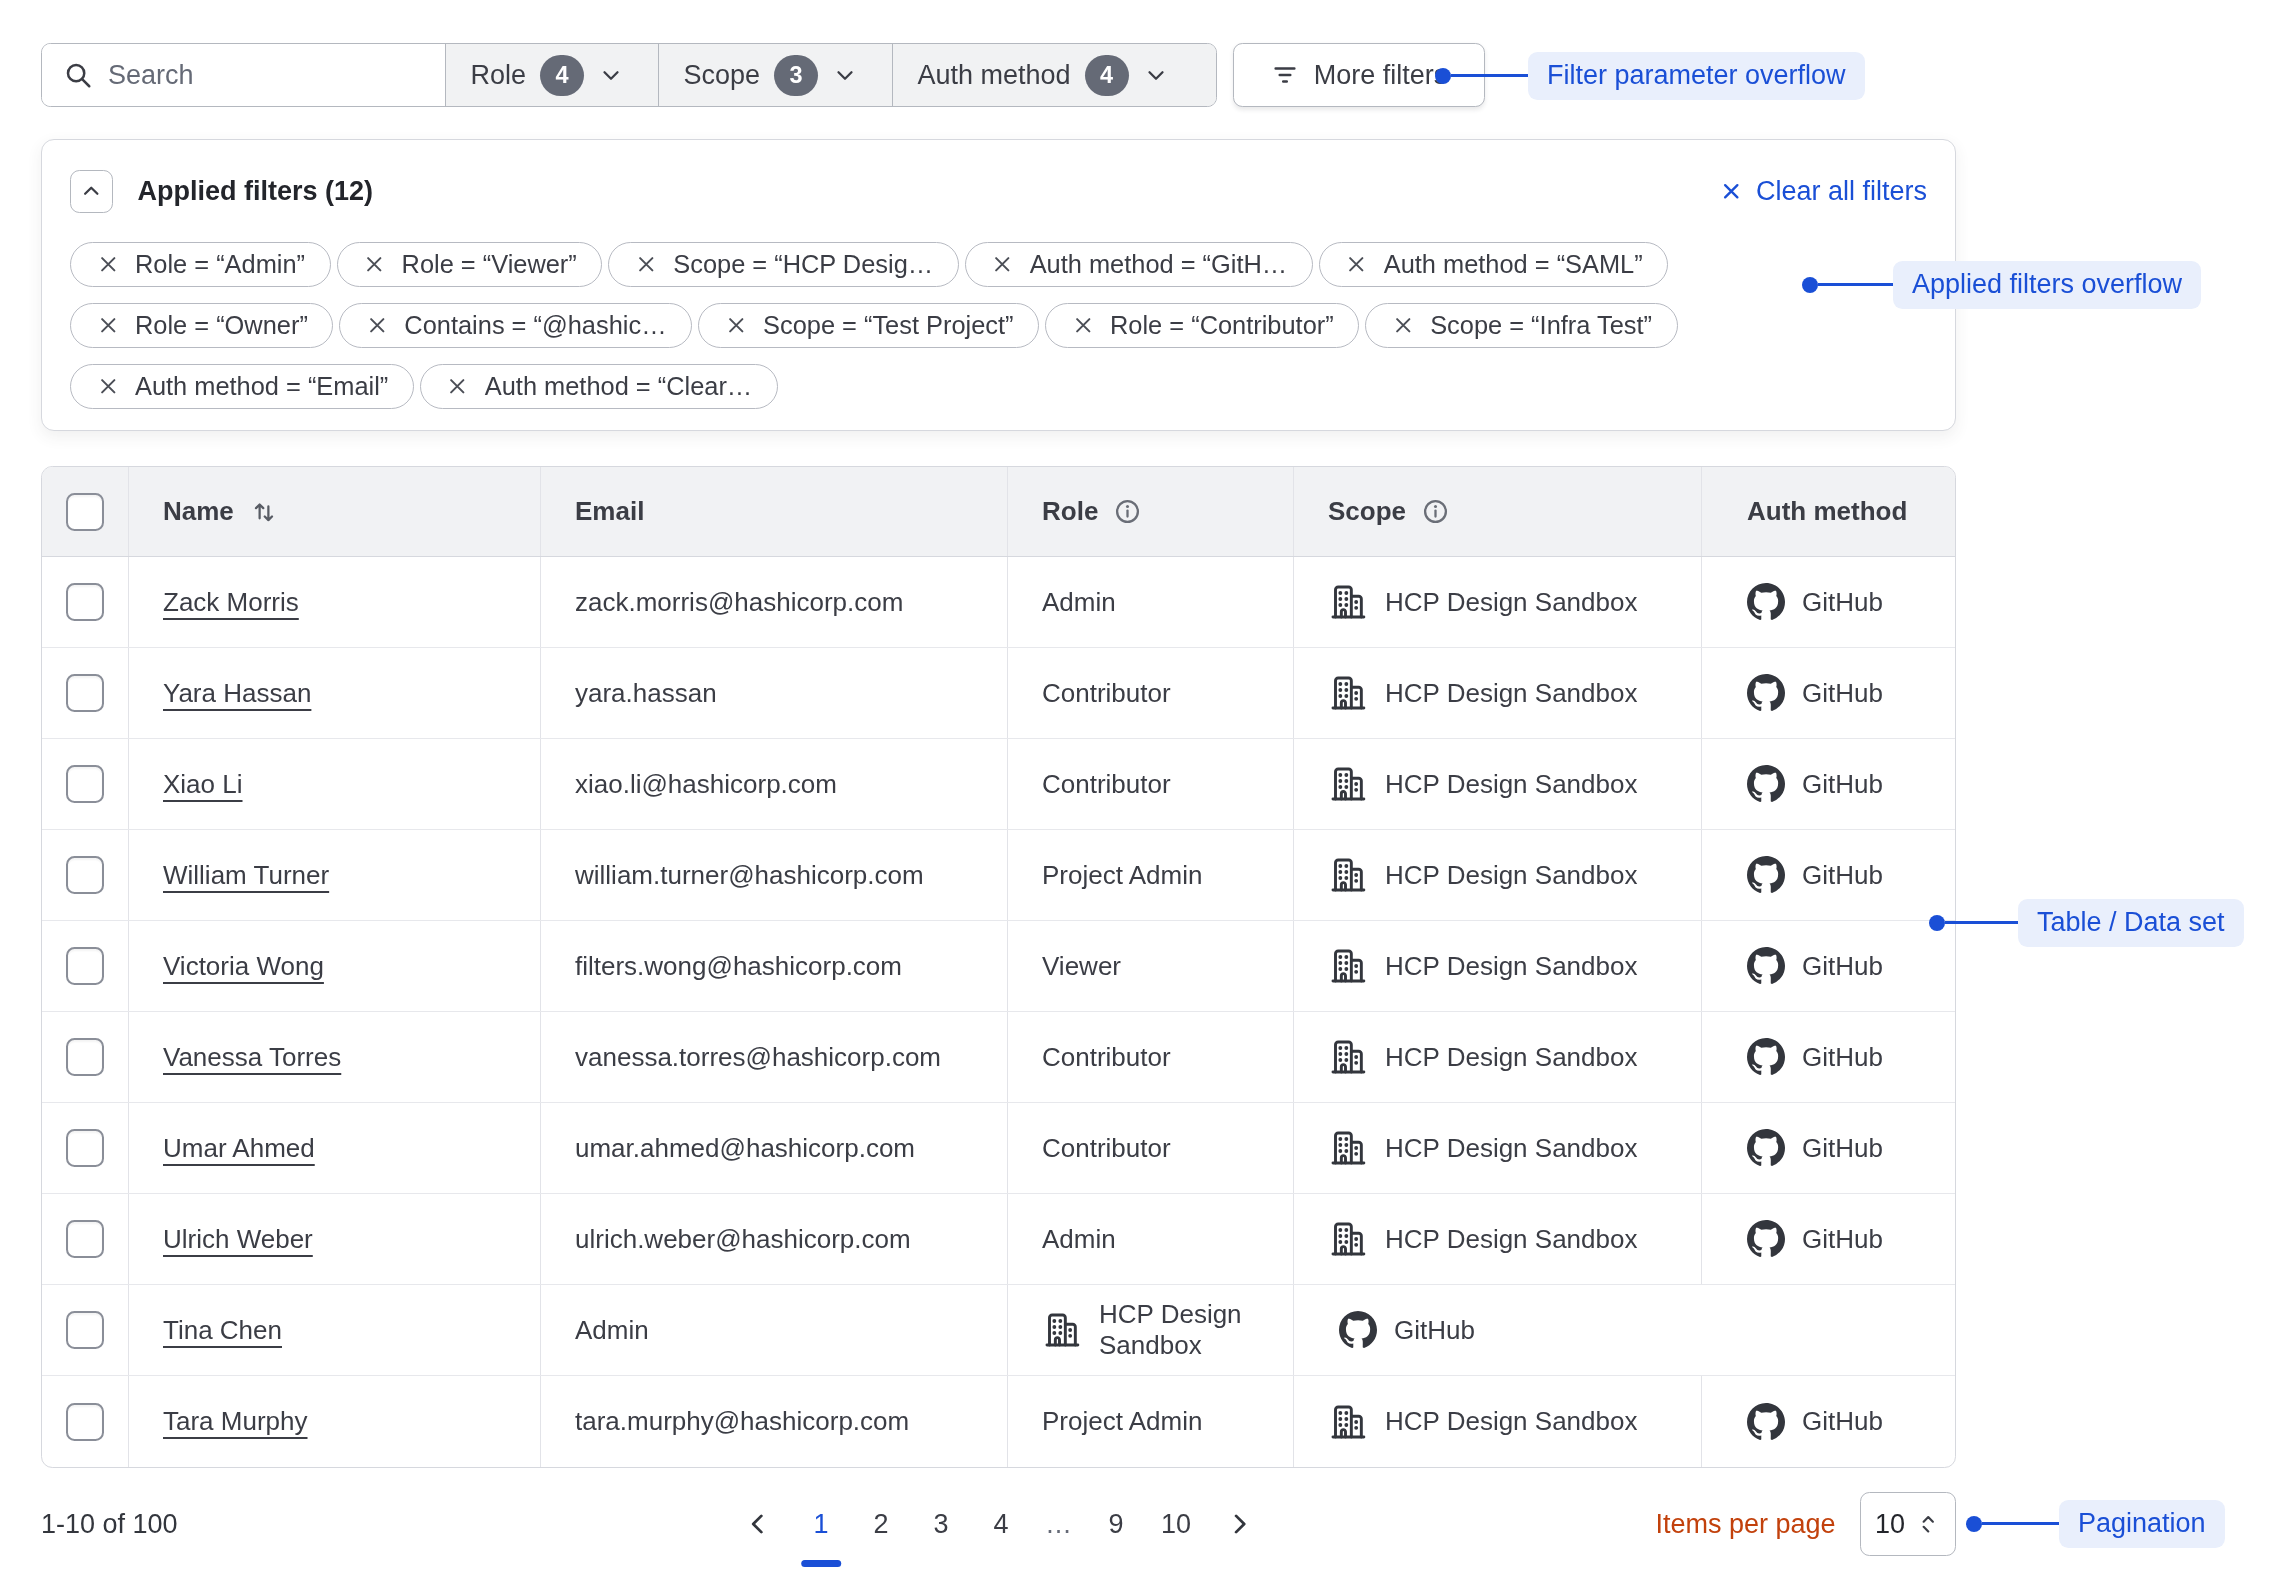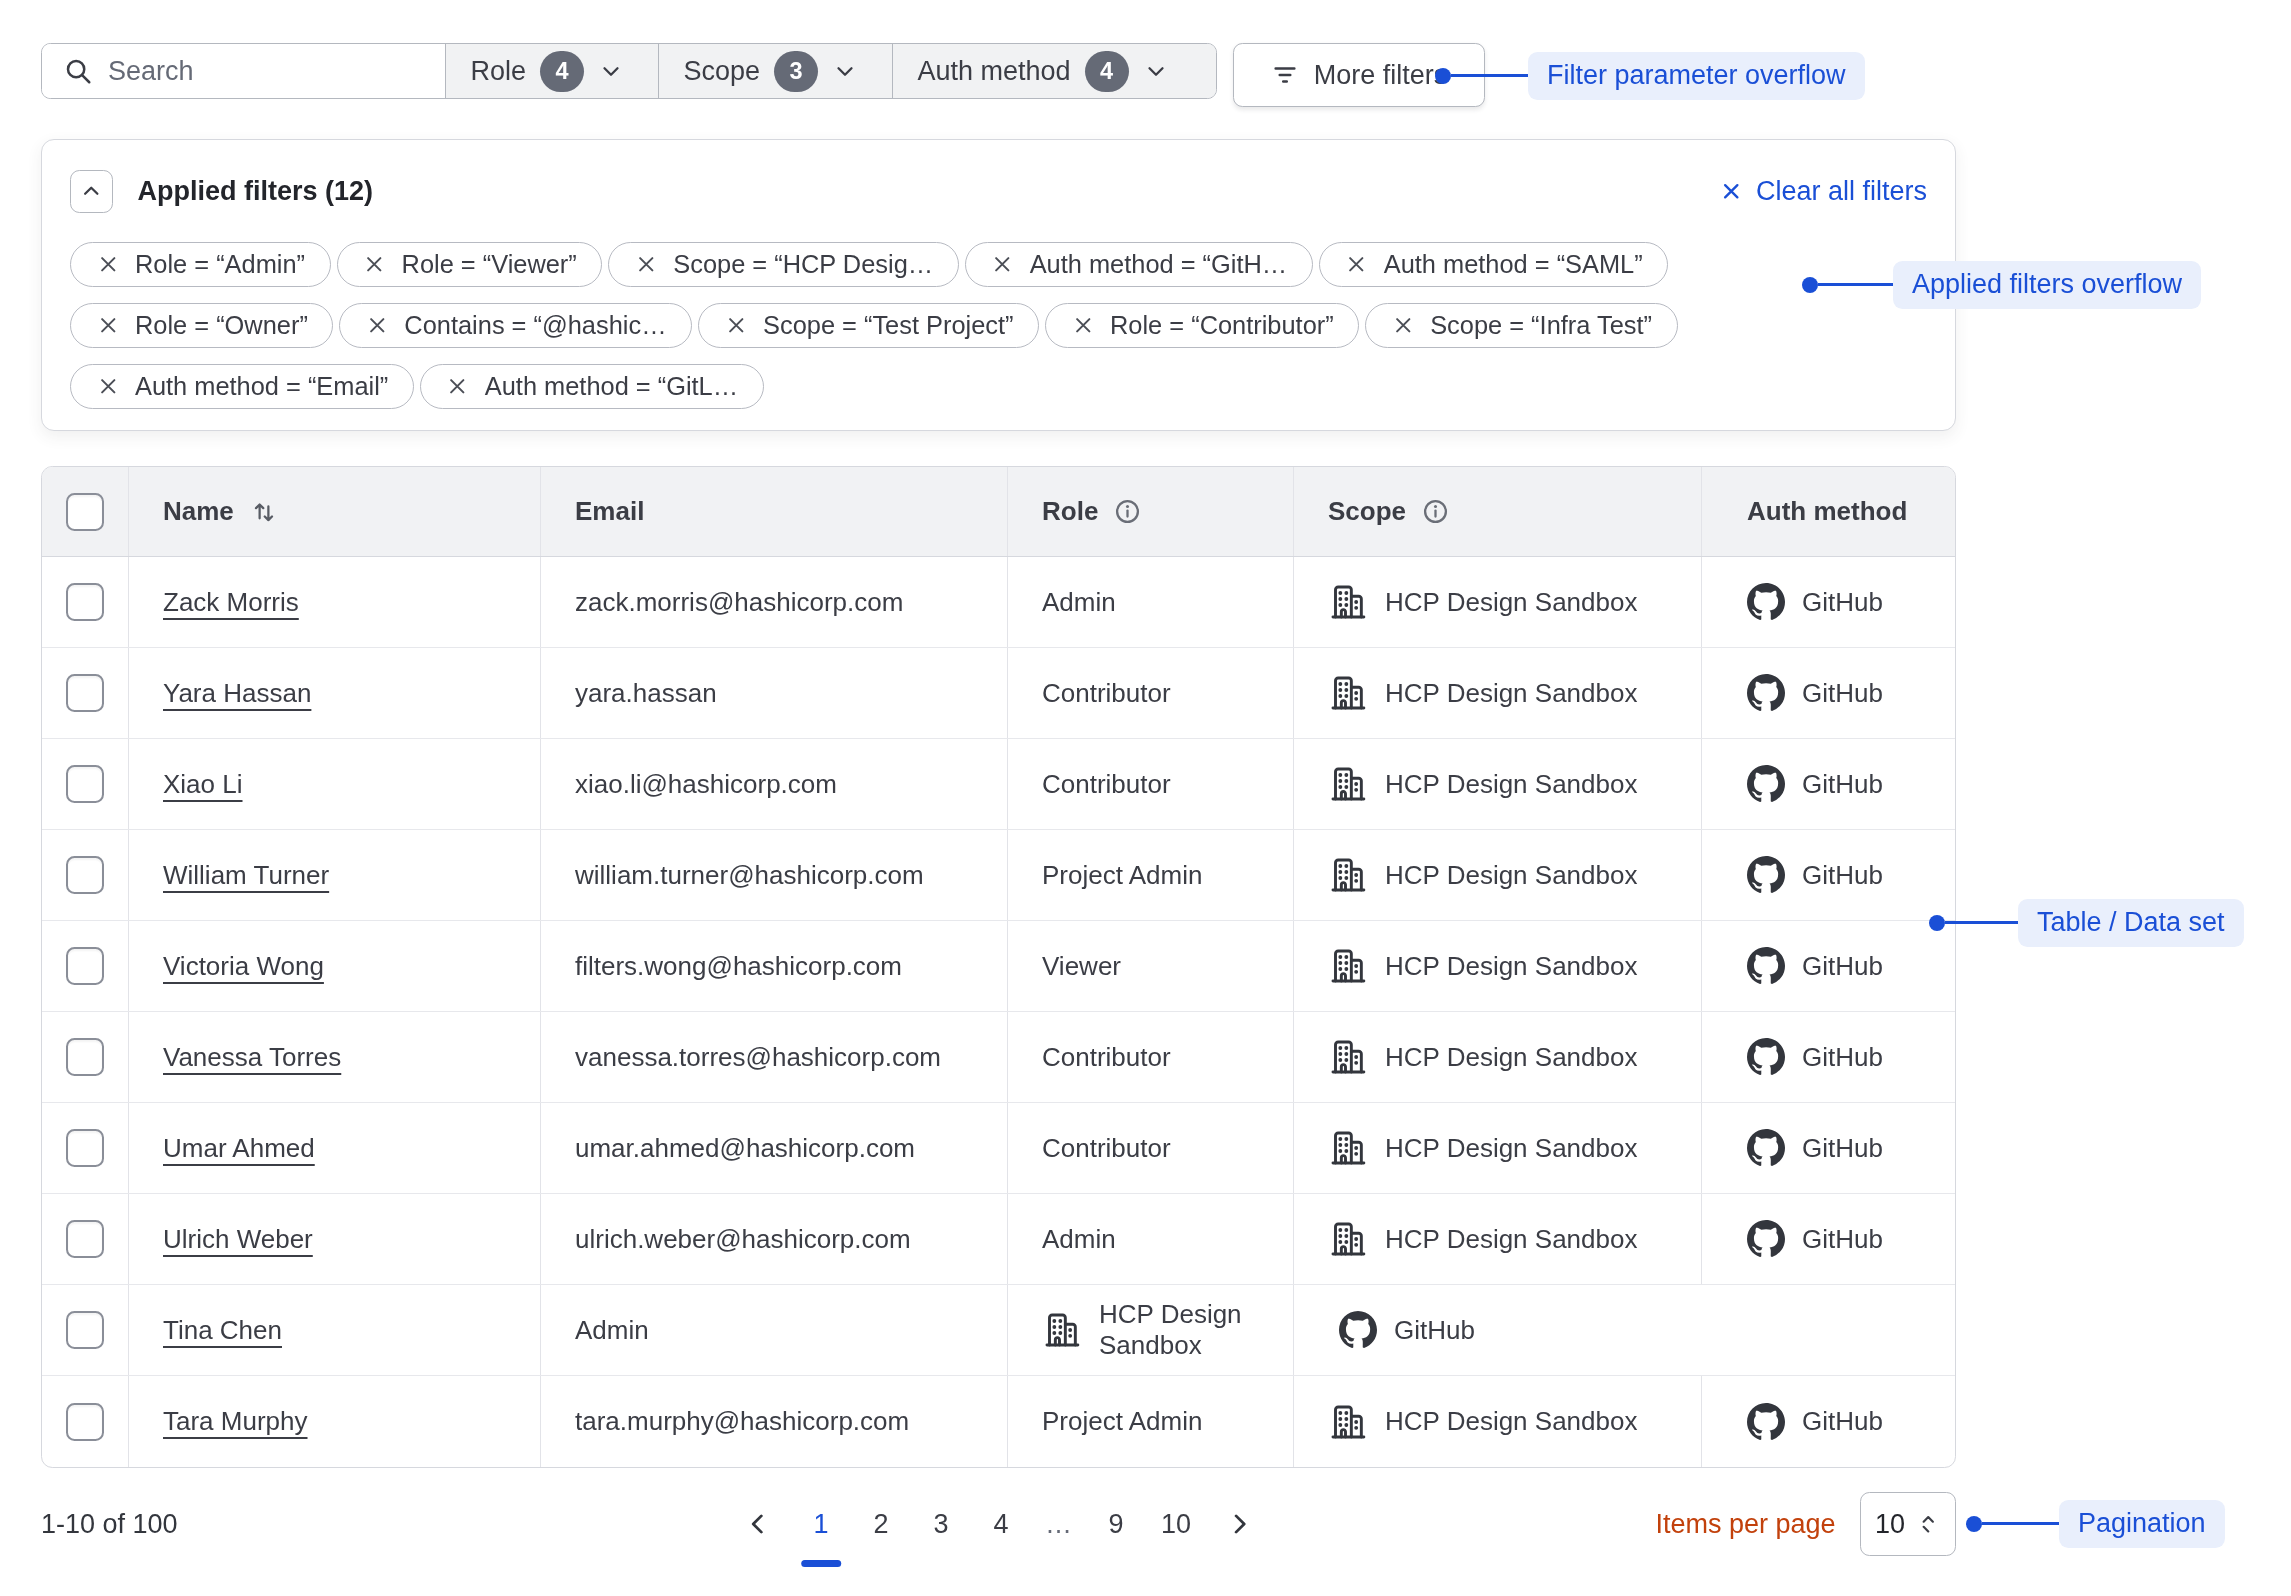--- a/index.html
+++ b/index.html
@@ -1,21 +1,21 @@
 <!DOCTYPE html>
 <html style="font-size:15px"><head>
 <meta charset="utf-8">
 <style>
   * { margin:0; padding:0; box-sizing:border-box; }
   html,body { width:2292px; height:1597px; background:#FFFFFF; overflow:hidden;
     font-family:"Liberation Sans","DejaVu Sans",sans-serif; color:#3B3D45; }
 
   
   #topbar { position:absolute; left:41px; top:43px; height:64px; width:1915px; }
-  .filter-group { position:absolute; left:0; top:0; height:56px; display:flex;
+  .filter-group { position:absolute; left:0; top:0; height:64px; display:flex;
     border:1.9px solid #B4B8BF; border-radius:9.4px; background:#fff; overflow:hidden; }
   .search-seg { width:403px; display:flex; align-items:center; gap:15px; padding:0 21px; background:#fff; }
   .search-seg input { border:none; outline:none; font-size:27px; color:#3B3D45; width:100%;
     font-family:inherit; background:transparent; }
   .search-seg input::placeholder { color:#656A76; }
   .seg { display:flex; align-items:center; gap:14px; padding:0 24.5px; background:#F1F2F3;
     border-left:1.9px solid #B4B8BF; cursor:pointer; }
   .seg-role { width:213px; } .seg-scope { width:234px; } .seg-auth { width:324px; }
   .seg-label { font-size:27px; color:#3B3D45; white-space:nowrap; }
   .badge { min-width:44px; height:41px; padding:0 11.3px; background:#656A76; color:#fff;
@@ -262,21 +262,21 @@
             </svg>
           </span>
           <span>Auth method = “Email”</span>
         </button>
         <button class="chip">
           <span>
             <svg width="24.5" height="24.5" viewBox="0 0 24 24" fill="none" stroke="#4C4F57" stroke-width="2" stroke-linecap="round">
               <path d="M6 6l12 12M18 6L6 18"></path>
             </svg>
           </span>
-          <span>Auth method = “GitL…</span>
+          <span>Auth method = “Clear…</span>
         </button>
       </div>
     </div>
 </div>
 
 <div class="annotation" style="left:1802px; top:260px;">
   <span class="ann-dot"></span>
   <span class="ann-line" style="width:75px;"></span>
   <span class="ann-label">Applied filters overflow</span>
 </div>

